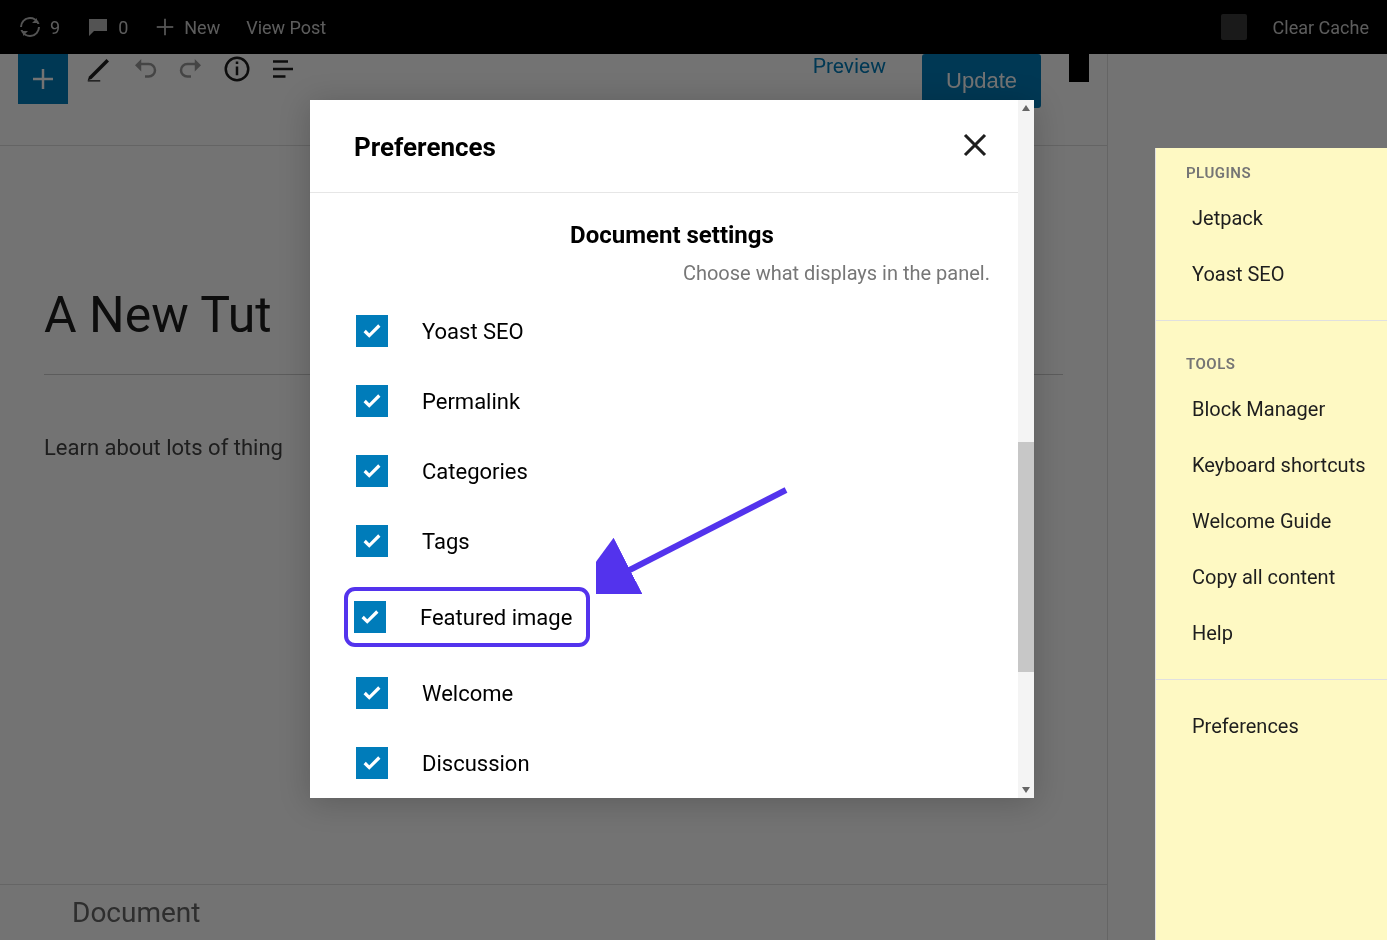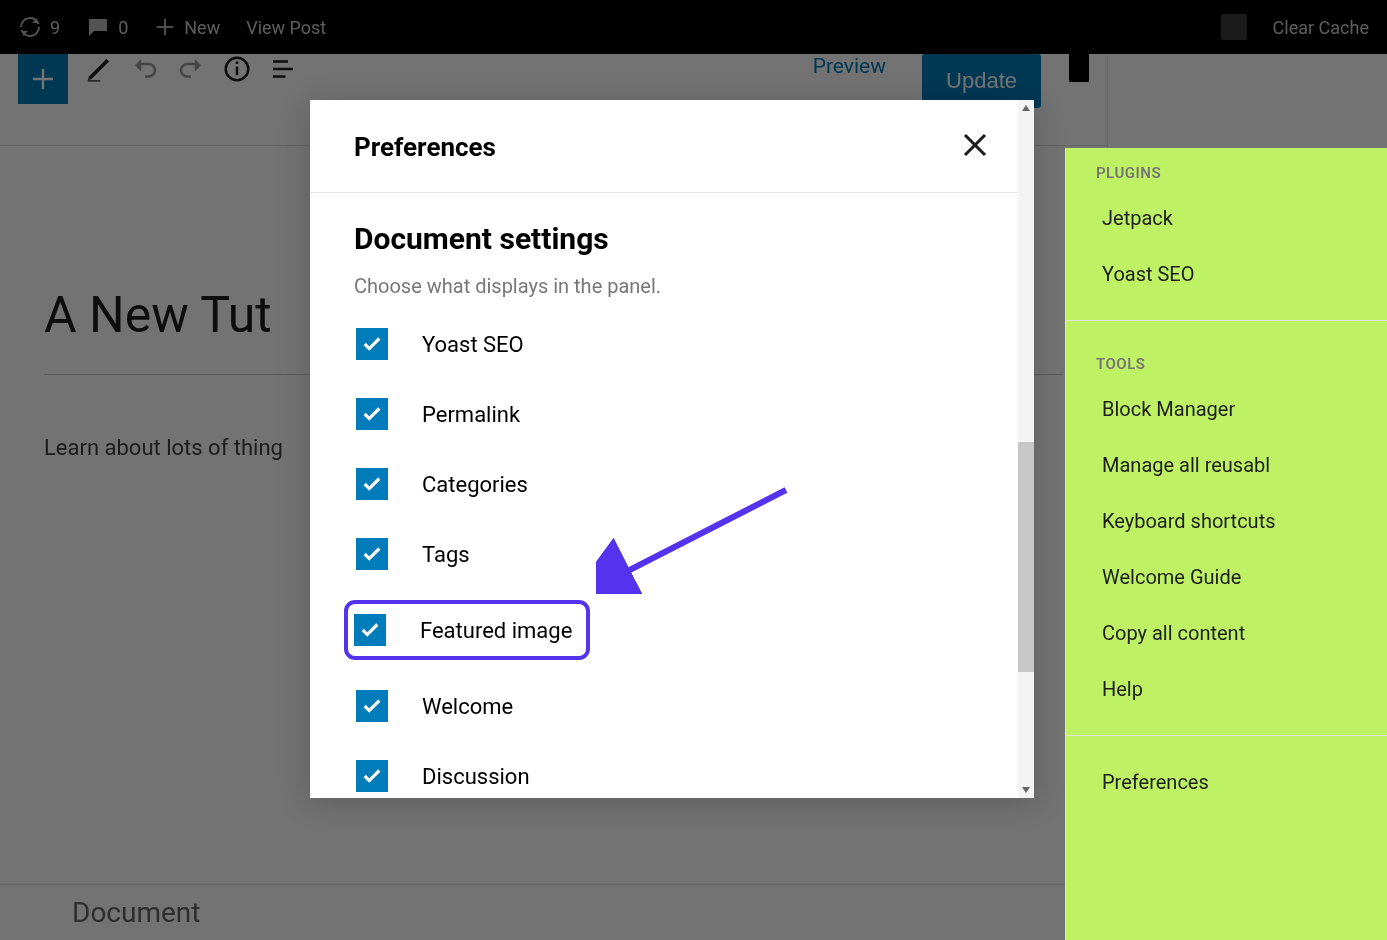--- a/index.html
+++ b/index.html
@@ -95,41 +95,41 @@
     .modal-scroll-thumb { position:absolute; right:0; width:16px; top:342px; height:230px; background:#c7c7c7;}
     .modal-scroll-arrow { position:absolute; right:3px; width:10px; height:10px; fill:#666; }
     .modal-header {
       display:flex; align-items:center; justify-content:space-between;
       padding: 30px 44px 28px; border-bottom: 1px solid #e6e6e6;
     }
     .modal-title { font-size: 26px; font-weight:700; }
     .modal-close { cursor:pointer; }
     .modal-close svg { width:30px; height:30px; stroke:#1e1e1e; stroke-width:2.5; }
     .modal-body { padding: 28px 44px 20px 44px; overflow:auto; flex:1; }
-    .section-title { font-size:30px; font-weight:700; margin-bottom: 18px; }
-    .section-desc { font-size: 20px; color:#777; margin-bottom: 26px; }
+    .section-title { font-size:24px; font-weight:700; margin-bottom: 12px; text-align: center; }
+    .section-desc { font-size: 20px; color:#777; margin-bottom: 26px; text-align: right; }
     .check-list { display:flex; flex-direction:column; gap: 30px; }
     .check-row {
       display:flex; align-items:center; gap: 34px; font-size:22px; cursor:pointer;
       padding: 4px 2px;
     }
     .checkbox {
       width: 32px; height: 32px; background:#007cba; display:flex; align-items:center; justify-content:center;
     }
     .checkbox svg { width:22px; height:22px; stroke:#fff; stroke-width:3.5; fill:none; }
     .check-row-highlight { outline: 4px solid #5333ed; outline-offset: 0; padding: 10px 14px 10px 6px; margin-left:-6px; width: max-content; border-radius: 7px; }
     
     
     .annotation-arrow {
       position:absolute; pointer-events:none;
     }
     
     
     .sidebar-over {
-      position:absolute; right:0; top:148px; bottom:0; width: 322px; background:#bef264; border-left:1px solid #e0e0e0;
+      position:absolute; right:0; top:148px; bottom:0; width: 232px; background:#fef9c3; border-left:1px solid #e0e0e0;
     }
   </style>
 </head>
 <body>
 
 <div class="admin-bar">
   <div class="left">
     <div class="ab-item">
       <svg class="ab-icon" viewBox="0 0 24 24">
           <path d="M12 4a8 8 0 017.4 5h2.1A10 10 0 002 12h2a8 8 0 018-8zm0 16a8 8 0 01-7.4-5H2.5A10 10 0 0022 12h-2a8 8 0 01-8 8z"></path>
@@ -208,21 +208,20 @@
 
 <div class="overlay"></div>
 
 <div class="sidebar-over">
   <div class="sidebar-section-title">PLUGINS</div>
   <div class="sidebar-item">Jetpack</div>
   <div class="sidebar-item">Yoast SEO</div>
   <div class="sidebar-sep"></div>
   <div class="sidebar-section-title">TOOLS</div>
   <div class="sidebar-item">Block Manager</div>
-  <div class="sidebar-item">Manage all reusabl</div>
   <div class="sidebar-item">Keyboard shortcuts</div>
   <div class="sidebar-item">Welcome Guide</div>
   <div class="sidebar-item">Copy all content</div>
   <div class="sidebar-item">Help</div>
   <div class="sidebar-sep"></div>
   <div class="sidebar-item">Preferences</div>
 </div>
 
 <div class="modal">
   <div class="modal-scroll-track">

